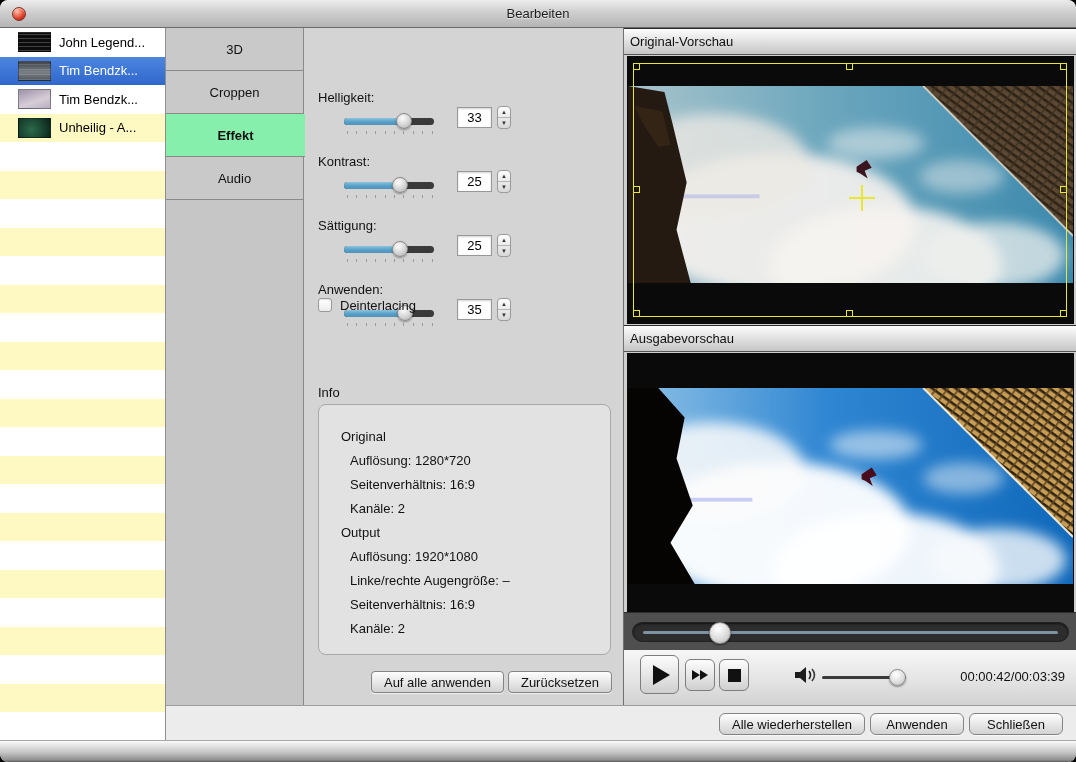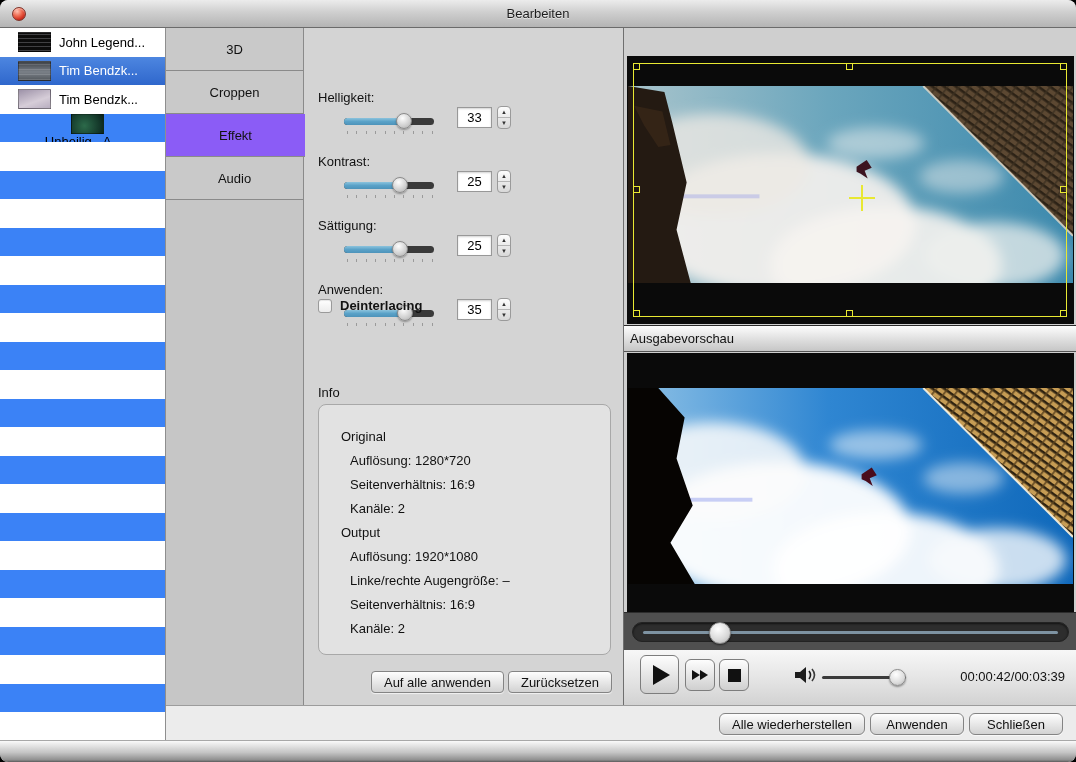--- a/index.html
+++ b/index.html
@@ -12,54 +12,54 @@
     border-radius:8px 8px 0 0;}
   #titlebar .title{position:absolute;left:0;right:0;top:6px;text-align:center;font-size:13px;color:#1c1c1c;
     text-shadow:0 1px 0 rgba(255,255,255,.6);}
   #close-btn{position:absolute;left:12px;top:7px;width:14px;height:14px;border-radius:50%;
     background:radial-gradient(circle at 35% 28%,#ffc0b0,#ee6a50 40%,#d03020 70%,#8e1408);
     border:1px solid #7e3228;box-shadow:inset 0 1px 1px rgba(255,255,255,.5);}
   
   #filelist{position:absolute;left:0;top:28px;width:166px;height:712px;background:#fff;
     border-right:1px solid #8e8e8e;overflow:hidden;}
   .file-row{height:28.5px;display:flex;align-items:center;padding-left:2px;font-size:13px;color:#000;background:#fff;}
-  .file-row.alt{background:#3b82f6;flex-direction:column;}
+  .file-row.alt{background:#fef9c3;}
   .file-row.selected{background:linear-gradient(#4d86e0,#2f67cc);color:#fff;}
   .file-thumb{width:33px;height:20px;margin-left:16px;margin-right:8px;flex:0 0 auto;border:1px solid rgba(0,0,0,.35);}
   .thumb-dark{background:linear-gradient(#050505,#161616 55%,#060606),#0a0a0a;
     background-image:repeating-linear-gradient(0deg,rgba(200,200,210,.28) 0 1px,transparent 1px 4px);background-color:#0c0c0c;}
   .thumb-gray{background:linear-gradient(#3f4348,#7a8088 55%,#555a60);
     background-image:repeating-linear-gradient(0deg,rgba(255,255,255,.14) 0 1px,transparent 1px 5px),linear-gradient(#3f4348,#7a8088 55%,#555a60);}
   .thumb-lavender{background:linear-gradient(160deg,#9d92a8,#d6cdd8 60%,#b8aec0);}
   .thumb-green{background:radial-gradient(circle at 40% 60%,#2c6a4a,#14382a 70%,#0a2018);}
   .file-label{white-space:nowrap;overflow:hidden;}
   
   #tabs{position:absolute;left:166px;top:28px;width:138px;height:677px;background:#c6c6c6;border-right:1px solid #8a8a8a;}
   .tab{height:43px;border-bottom:1px solid #8a8a8a;display:flex;align-items:center;justify-content:center;
     font-size:13px;color:#111;background:#c9c9c9;}
-  .tab.active{background:#8b5cf6;width:139px;position:relative;z-index:3;}
+  .tab.active{background:#86efac;width:139px;position:relative;z-index:3;font-weight:bold;}
   
   #center{position:absolute;left:304px;top:28px;width:319px;height:677px;background:#d4d4d4;font-size:13px;color:#111;}
   .slider-group{position:absolute;left:0;width:319px;height:56px;margin-top:48px;}
   .slider-label{position:absolute;left:14px;top:0;}
   .slider-track{position:absolute;left:40px;top:28px;width:90px;height:7px;background:#3a3a3a;border-radius:4px;}
   .slider-fill{position:absolute;left:0;top:0;height:7px;border-radius:4px 0 0 4px;
     background:linear-gradient(#8cc3dd,#5aa2c8 50%,#4d93ba);}
   .slider-thumb{position:absolute;top:-5px;width:16px;height:16px;border-radius:50%;margin-left:-8px;
     background:radial-gradient(circle at 40% 30%,#fdfdfd,#cfcfcf 60%,#a8a8a8);border:1px solid #8b8b8b;
     box-shadow:0 1px 2px rgba(0,0,0,.35);}
   .slider-ticks{position:absolute;left:43px;top:41px;width:86px;height:3px;
     background:repeating-linear-gradient(90deg,#9a9a9a 0 1px,transparent 1px 9.4px);}
   .val-box{position:absolute;left:153px;top:17px;width:35px;height:21px;border:1px solid #989898;background:#fff;
     font-size:13px;text-align:center;padding:0;color:#000;box-shadow:inset 0 1px 2px rgba(0,0,0,.18);}
   .stepper{position:absolute;left:193px;top:16px;width:14px;height:23px;border:1px solid #9a9a9a;border-radius:4px;
     background:linear-gradient(#fdfdfd,#d8d8d8);display:flex;flex-direction:column;}
   .step-up,.step-down{flex:1;display:flex;align-items:center;justify-content:center;font-size:6px;color:#333;line-height:0;}
   .step-up{border-bottom:1px solid #b5b5b5;}
-  .checkbox-row{position:absolute;left:14px;top:270px;display:flex;align-items:flex-end;font-weight:bold;}
+  .checkbox-row{position:absolute;left:14px;top:270px;display:flex;align-items:flex-start;}
   .checkbox{width:14px;height:14px;background:linear-gradient(#fff,#ececec);border:1px solid #9a9a9a;border-radius:3px;
     box-shadow:inset 0 1px 1px rgba(0,0,0,.1);}
   .checkbox-label{margin-left:8px;}
   #info-label{position:absolute;left:14px;top:357px;}
   #info-box{position:absolute;left:14px;top:376px;width:293px;height:251px;background:#e2e2e2;
     border:1px solid #a8a8a8;border-radius:8px;padding:20px 0 0 22px;line-height:24px;font-size:13px;}
   .info-sub{padding-left:9px;}
   #center-buttons{position:absolute;right:11px;top:643px;display:flex;gap:4px;}
   .mac-btn{height:22px;padding:0 12px;font-size:13px;color:#111;border:1px solid #848484;border-radius:4px;
     background:linear-gradient(#fefefe,#e8e8e8 50%,#d2d2d2);box-shadow:0 1px 1px rgba(255,255,255,.7);
@@ -255,20 +255,21 @@
       <div class="info-sub">Kanäle: 2</div>
     </div>
 
     <div id="center-buttons">
       <button class="mac-btn">Auf alle anwenden</button>
       <button class="mac-btn">Zurücksetzen</button>
     </div>
   </div>
 
   <div id="rightpanel">
+    <div class="preview-header" id="header-original">Original-Vorschau</div>
 
     <div class="preview-box" id="preview-original">
       <div class="video-frame" id="video1">
         <svg viewBox="0 0 440 200" preserveAspectRatio="none">
           <defs>
             <linearGradient id="skyO" x1="0" y1="0" x2="1" y2="0">
               <stop offset="0" stop-color="#a8c4cc"></stop>
                 <stop offset="0.45" stop-color="#6ba6bd"></stop>
                 <stop offset="1" stop-color="#3c89ad"></stop>
             </linearGradient>

